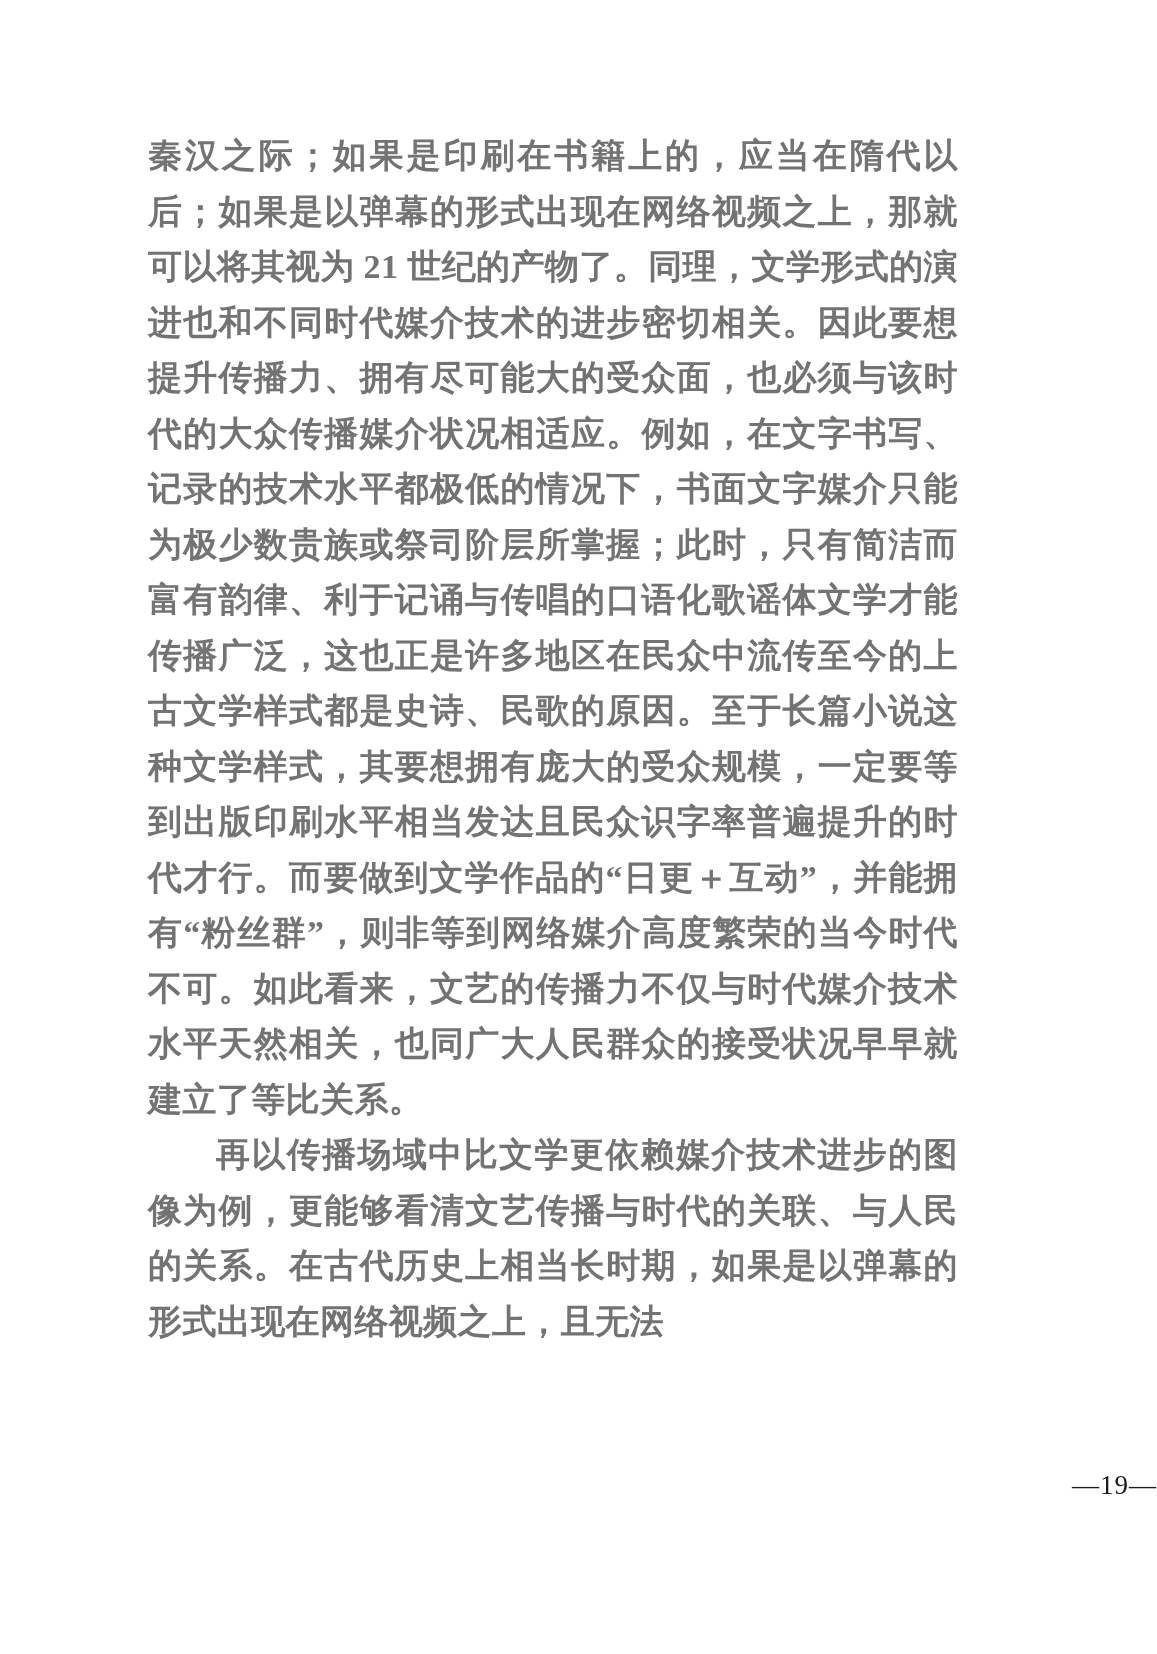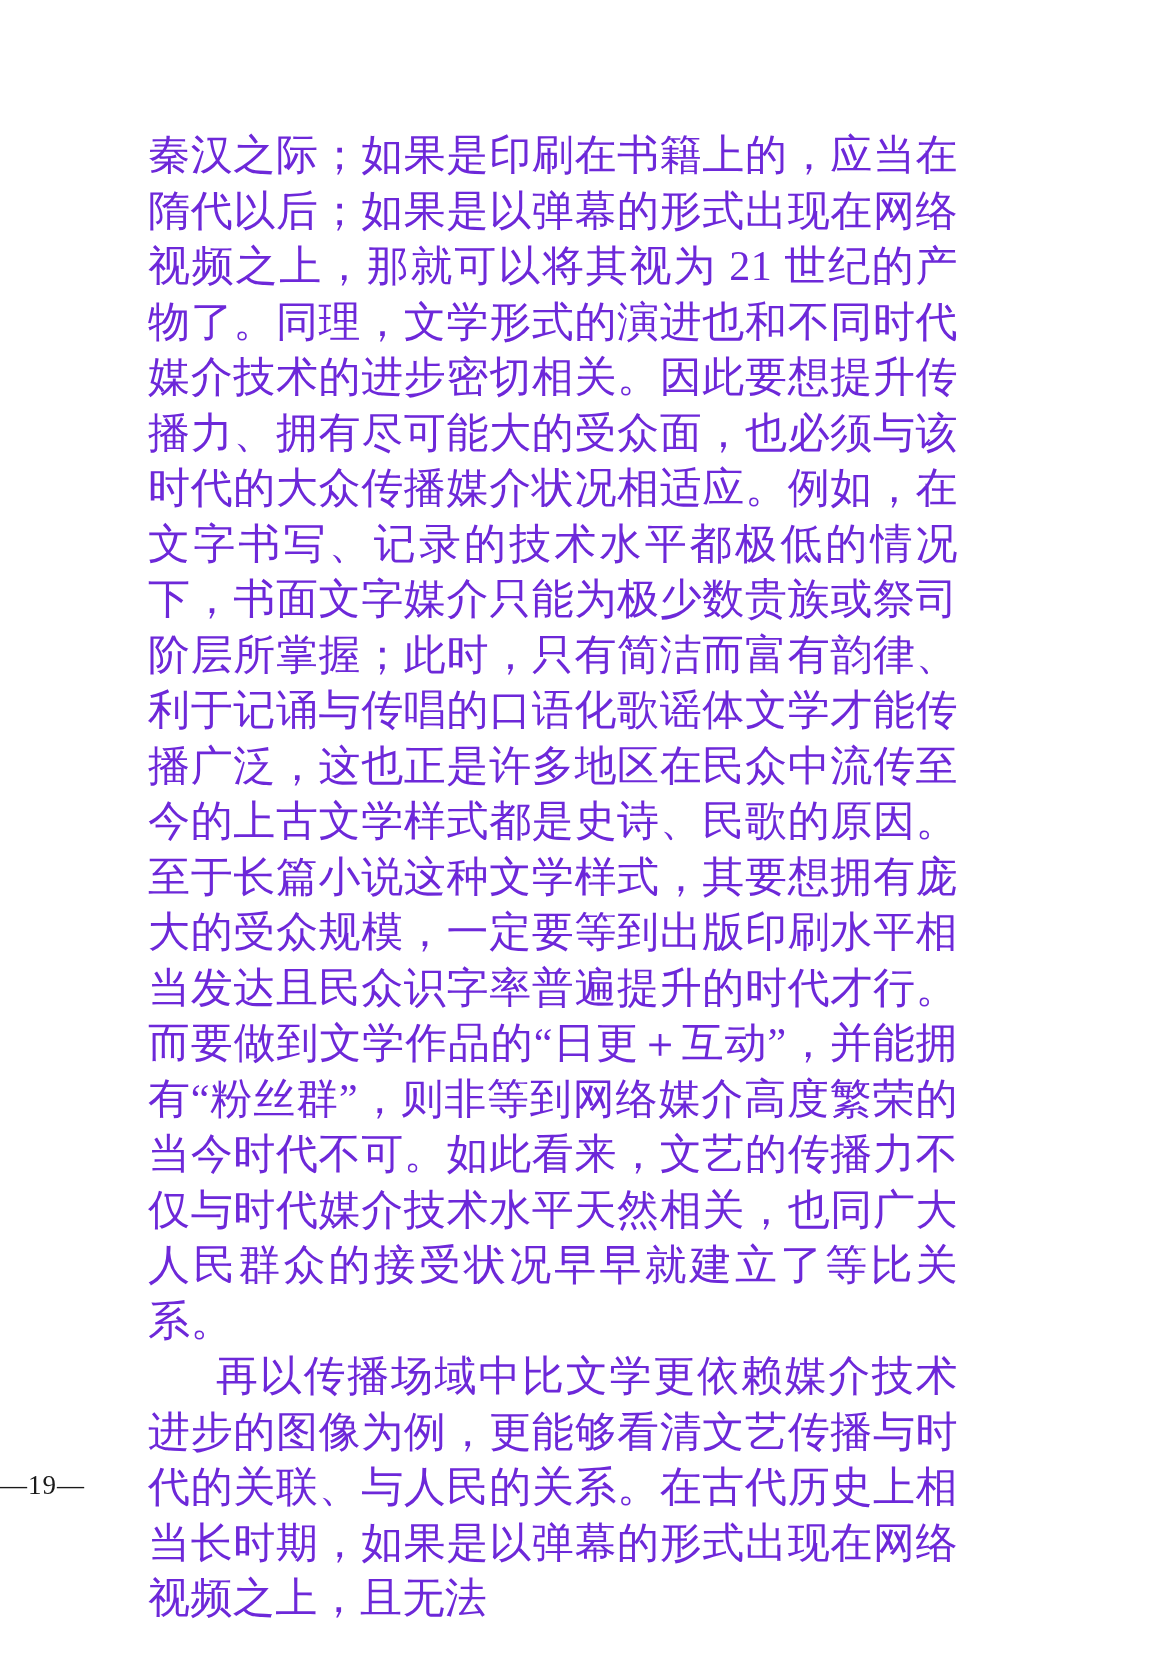--- a/index.html
+++ b/index.html
@@ -17,43 +17,44 @@
     box-sizing: border-box;
   }
   .content {
     position: absolute;
     left: 148px;
     top: 128px;
     width: 810px;
   }
   .para {
     font-family: "Liberation Serif", "DejaVu Serif", serif;
-    font-size: 42px;
+    font-size: 34px;
     line-height: 55.5px;
-    color: #6d28d9;
+    color: #737373;
     text-align: justify;
     text-justify: inter-ideograph;
     margin: 0;
     letter-spacing: 0.4px;
     text-indent: 0;
-    font-weight: 400;
+    font-weight: 700;
   }
   .para.indent {
     text-indent: 68px;
   }
   .page-number {
     position: absolute;
     left: 0;
     right: 0;
     top: 1470px;
-    text-align: left;
+    text-align: right;
     font-family: "Liberation Serif", "DejaVu Serif", serif;
     font-size: 27px;
     color: #1a1a1a;
     letter-spacing: 1px;
+    padding-left: 30px;
   }
 </style>
 </head>
 <body>
 
 <div class="page">
   <div class="content">
     <p class="para">秦汉之际；如果是印刷在书籍上的，应当在隋代以后；如果是以弹幕的形式出现在网络视频之上，那就可以将其视为 21 世纪的产物了。同理，文学形式的演进也和不同时代媒介技术的进步密切相关。因此要想提升传播力、拥有尽可能大的受众面，也必须与该时代的大众传播媒介状况相适应。例如，在文字书写、记录的技术水平都极低的情况下，书面文字媒介只能为极少数贵族或祭司阶层所掌握；此时，只有简洁而富有韵律、利于记诵与传唱的口语化歌谣体文学才能传播广泛，这也正是许多地区在民众中流传至今的上古文学样式都是史诗、民歌的原因。至于长篇小说这种文学样式，其要想拥有庞大的受众规模，一定要等到出版印刷水平相当发达且民众识字率普遍提升的时代才行。而要做到文学作品的“日更＋互动”，并能拥有“粉丝群”，则非等到网络媒介高度繁荣的当今时代不可。如此看来，文艺的传播力不仅与时代媒介技术水平天然相关，也同广大人民群众的接受状况早早就建立了等比关系。</p>
     <p class="para indent">再以传播场域中比文学更依赖媒介技术进步的图像为例，更能够看清文艺传播与时代的关联、与人民的关系。在古代历史上相当长时期，如果是以弹幕的形式出现在网络视频之上，且无法</p>
   </div>

